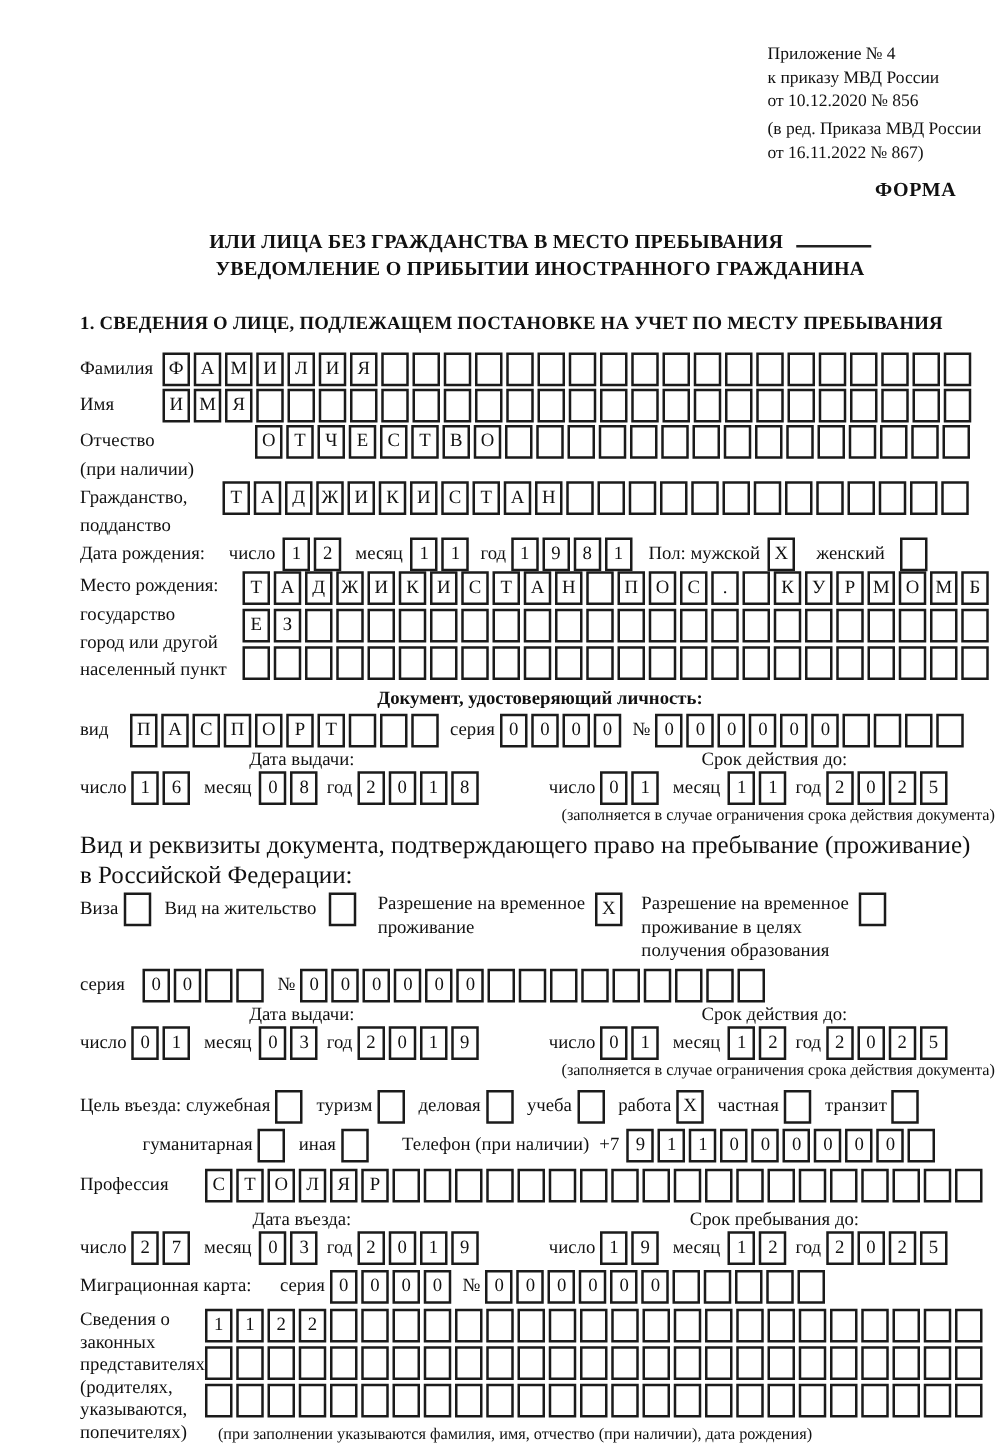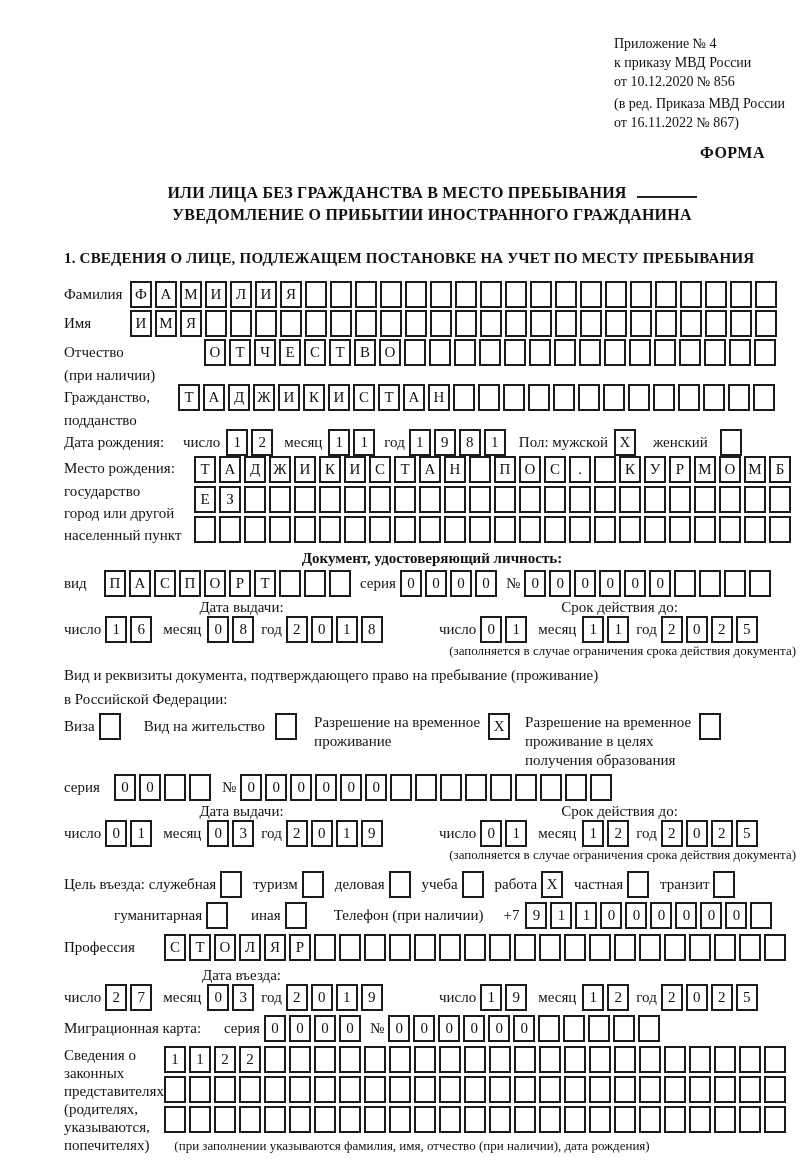--- a/index.html
+++ b/index.html
@@ -35,36 +35,36 @@
   .lblcol{flex:none;display:block;}
   .lblcol span{display:block;}
   .h27{height:27px;}
   .lh27{line-height:27px;}
   .lh22{line-height:22px;}
   .lh18{line-height:18px;}
 
   .w40{width:40px;} .w46{width:46px;} .w66{width:66px;} .w100{width:100px;}
   .w114{width:114px;} .w115{width:115px;} .w130{width:130px;} .w140{width:140px;} .w152{width:152px;}
   .ml4{margin-left:4px;} .ml6{margin-left:6px;} .ml8{margin-left:8px;} .ml10{margin-left:10px;}
-  .ml12{margin-left:12px;} .ml14{margin-left:14px;} .ml16{margin-left:20px;font-family:Liberation Serif, serif;}
+  .ml12{margin-left:12px;} .ml14{margin-left:14px;} .ml16{margin-left:8px;font-family:Liberation Serif, serif;}
   .ml24{margin-left:24px;} .ml50{margin-left:50px;}
   .mt0{margin-top:0;} .mt2{margin-top:2px;} .mt4{margin-top:4px;} .mt5{margin-top:5px;}
   .mt6{margin-top:6px;} .mt8{margin-top:8px;} .mt14{margin-top:14px;}
   .mt18{margin-top:18px;}
 
   .doc-h{margin-top:2px;text-align:center;font-weight:bold;font-size:15px;line-height:20px;}
 
   .twocol{display:flex;}
   .col-l{flex:none;width:355px;}
   .col-r{flex:1;padding-left:20px;}
   .date-h{text-align:center;font-size:15px;line-height:17px;}
   .note{font-size:13px;line-height:16px;text-align:right;padding-right:4px;}
   .note.center{text-align:center;padding-right:40px;}
 
-  .plain{font-size:15px;line-height:24px;}
+  .plain{font-size:20px;line-height:24px;}
   .cb-lines{flex:none;text-align:left;font-size:15px;line-height:19px;}
   .cb-lines span{display:block;}
 </style>
 </head>
 <body>
 
 <div class="page">
 
   <div class="annex">
     <div>Приложение № 4</div>
@@ -600,20 +600,21 @@
         <span class="cell"></span>
         <span class="cell"></span>
         <span class="cell"></span>
         <span class="cell"></span>
         <span class="cell"></span>
       </span>
   </div>
 
   <div class="twocol mt6">
     <div class="col-l date-h">Дата въезда:</div>
+    <div class="col-r date-h">Срок пребывания до:</div>
   </div>
   <div class="twocol">
     <div class="col-l row">
       <span class="lbl">число</span>
       <span class="cells ml4">
           <span class="cell">2</span>
           <span class="cell">7</span>
         </span>
       <span class="lbl ml8">месяц</span>
       <span class="cells ml6">

